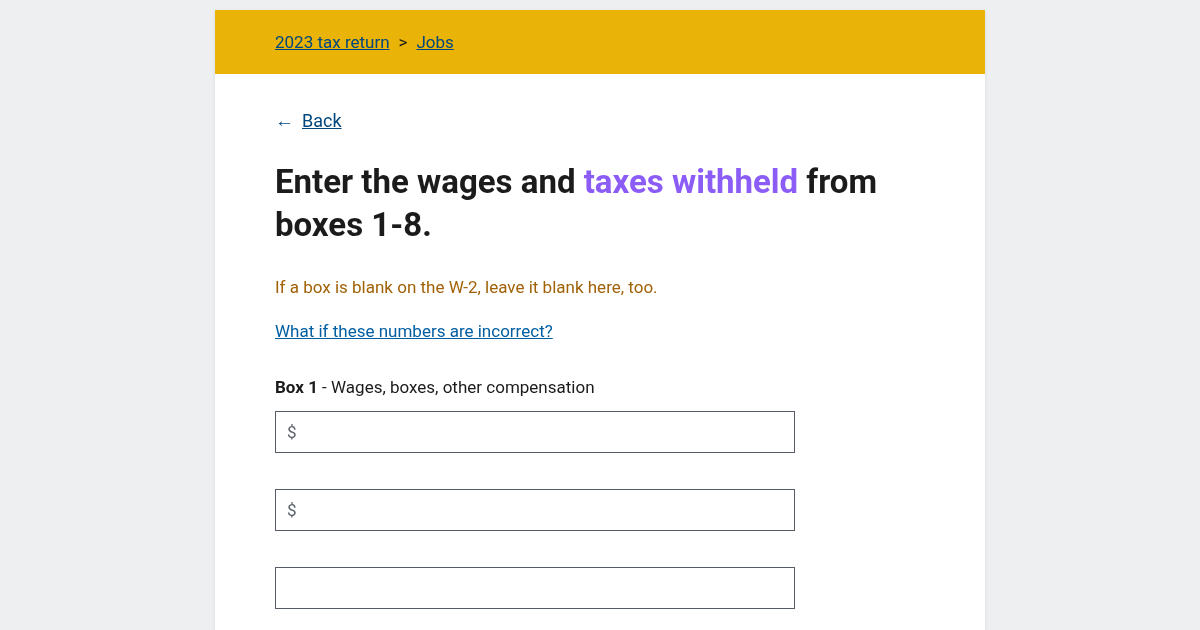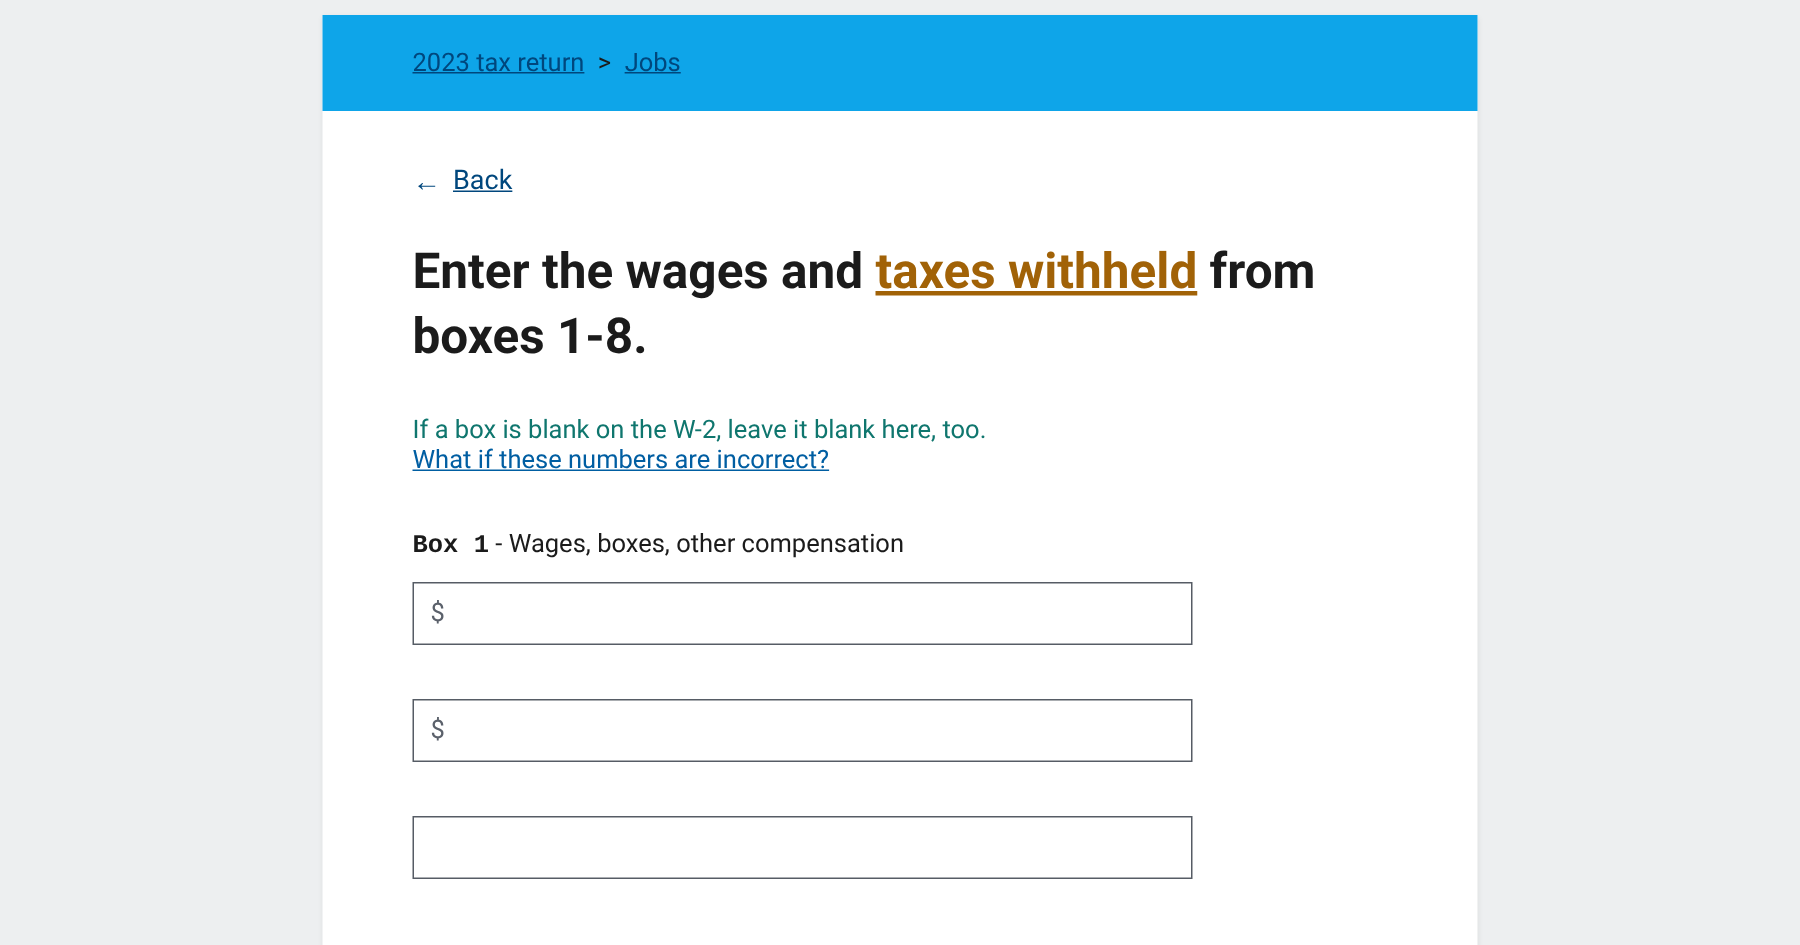--- a/index.html
+++ b/index.html
@@ -13,21 +13,21 @@
   .card {
     width: 770px;
     margin: 0 auto;
     background: #fff;
     box-shadow: 0 1px 4px rgba(0,0,0,0.08);
     min-height: 800px;
     position: relative;
     top: 10px;
   }
   .breadcrumb-bar {
-    background: #0ea5e9;
+    background: #eab308;
     padding: 22px 60px;
   }
   .breadcrumb-bar a,
   .breadcrumb-bar span.sep {
     font-size: 17px;
   }
   .breadcrumb-bar a {
     color: #00477d;
     text-decoration: underline;
     cursor: pointer;
@@ -59,48 +59,46 @@
   }
   h1 {
     margin-top: 30px;
     font-size: 33px;
     font-weight: 700;
     line-height: 1.3;
     color: #1b1b1b;
     max-width: 640px;
   }
   h1 a {
-    color: #a16207;
-    text-decoration: underline;
+    color: #8b5cf6;
     cursor: pointer;
   }
   .subtext {
     margin-top: 30px;
     font-size: 17px;
-    color: #0f766e;
+    color: #a16207;
   }
   .help-link {
     display: inline-block;
-    margin-top: 0;
+    margin-top: 24px;
     color: #005ea2;
     text-decoration: underline;
     font-size: 17px;
     cursor: pointer;
   }
   .field-group {
     margin-top: 36px;
   }
   .field-label {
     font-size: 17px;
     color: #1b1b1b;
     margin-bottom: 14px;
   }
   .field-label .box-n {
     font-weight: 700;
-    font-family: Liberation Mono, monospace;
   }
   .input-wrap {
     position: relative;
     width: 520px;
   }
   .input-wrap .prefix {
     position: absolute;
     left: 12px;
     top: 50%;
     transform: translateY(-50%);

